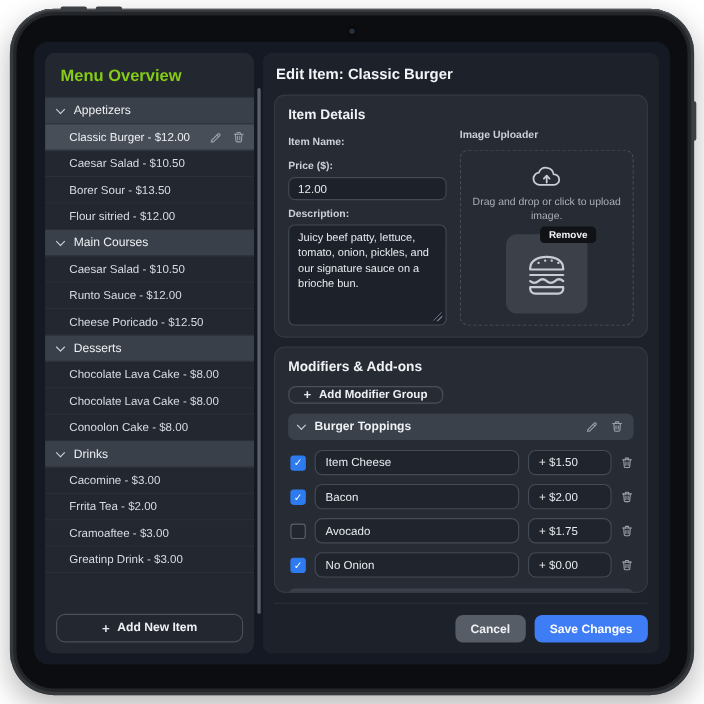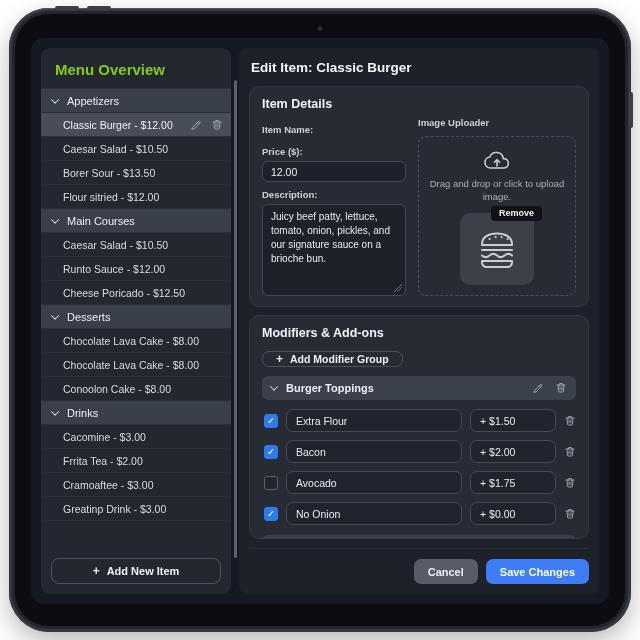--- a/index.html
+++ b/index.html
@@ -81,21 +81,21 @@
            padding:0 9px; color:#eef0f3; font-size:11px; font-weight:bold; }
   .ghead .sp { flex:1; }
   .ghead .icon { margin-left:2px; }
   .grows { padding:2px 0 0; }
   .mrow { display:flex; align-items:center; gap:8px; height:24px; margin:7px 0; padding-left:2px; }
   .cb { width:14px; height:14px; border-radius:3px; background:#22272f; border:1px solid #5a6169;
         display:flex; align-items:center; justify-content:center; font-size:9.5px; color:#fff; flex:0 0 auto; cursor:pointer; }
   .cb.on { background:#2e7bf0; border-color:#2e7bf0; }
   .mname { flex:1; height:23px; background:#20252d; border:1px solid #434b57; border-radius:7px;
            display:flex; align-items:center; padding:0 9px; font-size:10.5px; color:#e8ebef; }
-  .mprice { width:86px; height:23px; background:#20252d; border:1px solid #434b57; border-radius:7px;
+  .mprice { width:76px; height:23px; background:#20252d; border:1px solid #434b57; border-radius:7px;
             display:flex; align-items:center; padding:0 9px; font-size:10.5px; color:#e8ebef; }
 
   .footer { display:flex; justify-content:flex-end; align-items:center; gap:8px; padding-top:10px;
             margin-top:9px; border-top:1px solid #2a303a; }
   .btn { border:none; border-radius:7px; height:25px; padding:0 14px; font-size:11px; font-weight:bold;
          font-family:inherit; cursor:pointer; }
   .btn.cancel { background:#575d66; color:#eef0f3; }
   .btn.save { background:#3e7df6; color:#ffffff; }
 </style>
 </head>
@@ -261,21 +261,21 @@
                         <path d="M4 7h16"></path>
                         <path d="M10 11v6M14 11v6"></path>
                         <path d="M6 7l1 12a2 2 0 0 0 2 2h6a2 2 0 0 0 2-2l1-12"></path>
                         <path d="M9 7V5a1 1 0 0 1 1-1h4a1 1 0 0 1 1 1v2"></path>
                       </svg>
                     </span>
                   </div>
                   <div class="grows">
                     <div class="mrow">
                       <span class="cb on">✓</span>
-                      <div class="mname">Extra Flour</div>
+                      <div class="mname">Item Cheese</div>
                       <div class="mprice">+ $1.50</div>
                       <span class="icon">
                         <svg width="12" height="13" viewBox="0 0 24 24" fill="none" stroke="currentColor" stroke-width="2" stroke-linecap="round" stroke-linejoin="round">
                           <path d="M4 7h16"></path>
                           <path d="M10 11v6M14 11v6"></path>
                           <path d="M6 7l1 12a2 2 0 0 0 2 2h6a2 2 0 0 0 2-2l1-12"></path>
                           <path d="M9 7V5a1 1 0 0 1 1-1h4a1 1 0 0 1 1 1v2"></path>
                         </svg>
                       </span>
                     </div>

